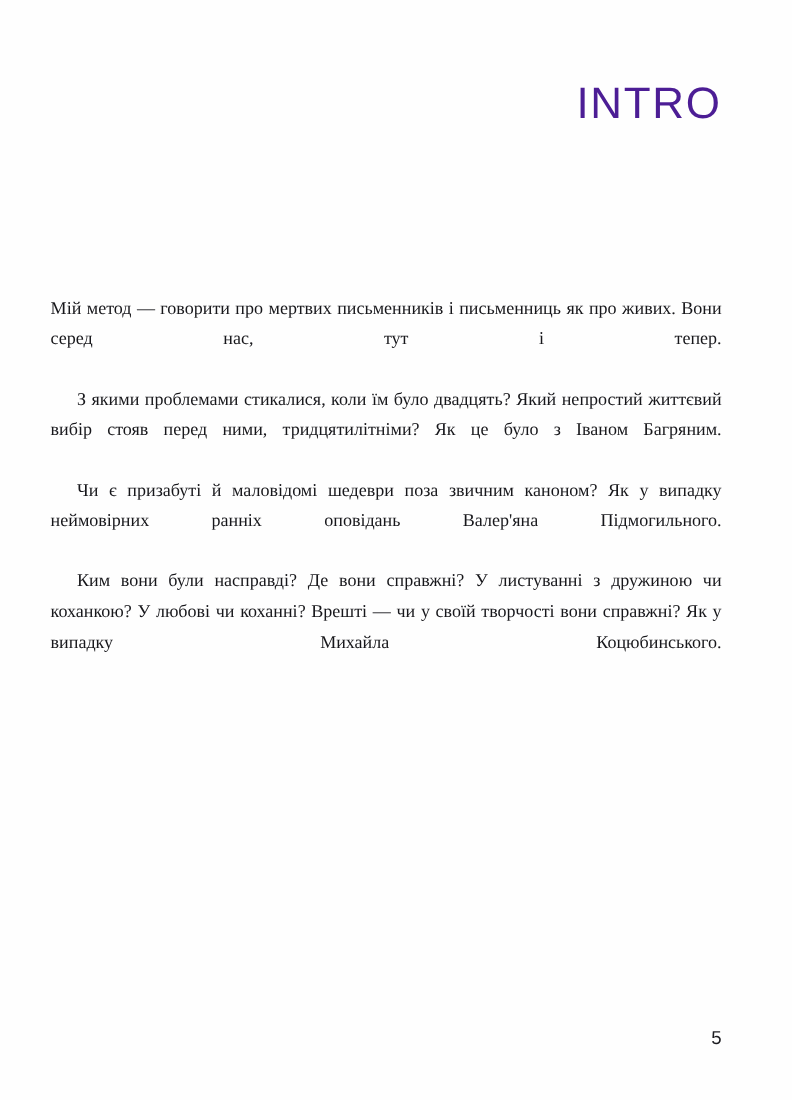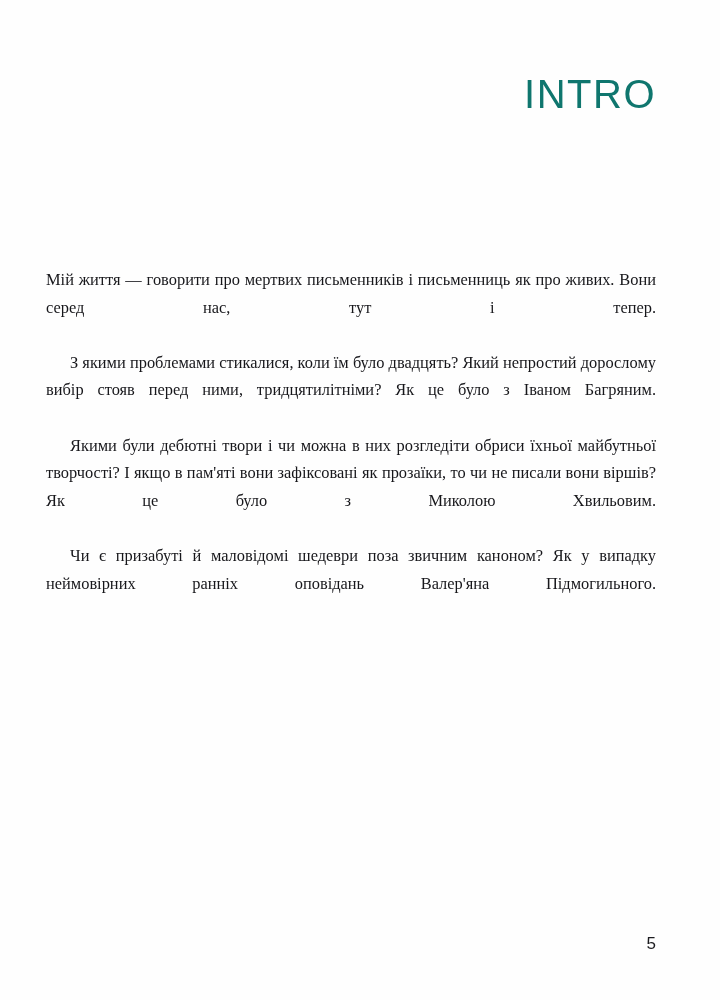--- a/index.html
+++ b/index.html
@@ -27,21 +27,21 @@
   
   .chapter-title {
     position: absolute;
     top: 74px;
     right: 64px;
     font-family: "Liberation Sans", "DejaVu Sans", sans-serif;
     font-size: 40px;
     font-weight: 400;
     letter-spacing: 1.5px;
     line-height: 1;
-    color: #0f766e;
+    color: #4c1d95;
     white-space: nowrap;
   }
 
   
   .textblock {
     position: absolute;
     left: 46px;
     top: 266px;
     width: 610px;
   }
@@ -81,21 +81,21 @@
   }
 </style>
 </head>
 <body>
 
 <div class="page">
 
   <div class="chapter-title">INTRO</div>
 
   <div class="textblock">
-    <p class="para">Мій життя — говорити про мертвих письменників і письменниць як про живих. Вони серед нас, тут і тепер.</p>
-    <p class="para">З якими проблемами стикалися, коли їм було двадцять? Який непростий дорослому вибір стояв перед ними, тридцятилітніми? Як це було з Іваном Багряним.</p>
-    <p class="para">Якими були дебютні твори і чи можна в них розгледіти обриси їхньої майбутньої творчості? І якщо в пам'яті вони зафіксовані як прозаїки, то чи не писали вони віршів? Як це було з Миколою Хвильовим.</p>
+    <p class="para">Мій метод — говорити про мертвих письменників і письменниць як про живих. Вони серед нас, тут і тепер.</p>
+    <p class="para">З якими проблемами стикалися, коли їм було двадцять? Який непростий життєвий вибір стояв перед ними, тридцятилітніми? Як це було з Іваном Багряним.</p>
     <p class="para">Чи є призабуті й маловідомі шедеври поза звичним каноном? Як у випадку неймовірних ранніх оповідань Валер'яна Підмогильного.</p>
+    <p class="para">Ким вони були насправді? Де вони справжні? У листуванні з дружиною чи коханкою? У любові чи коханні? Врешті — чи у своїй творчості вони справжні? Як у випадку Михайла Коцюбинського.</p>
   </div>
 
   <div class="folio">5</div>
 
 </div>
 
 </body></html>

